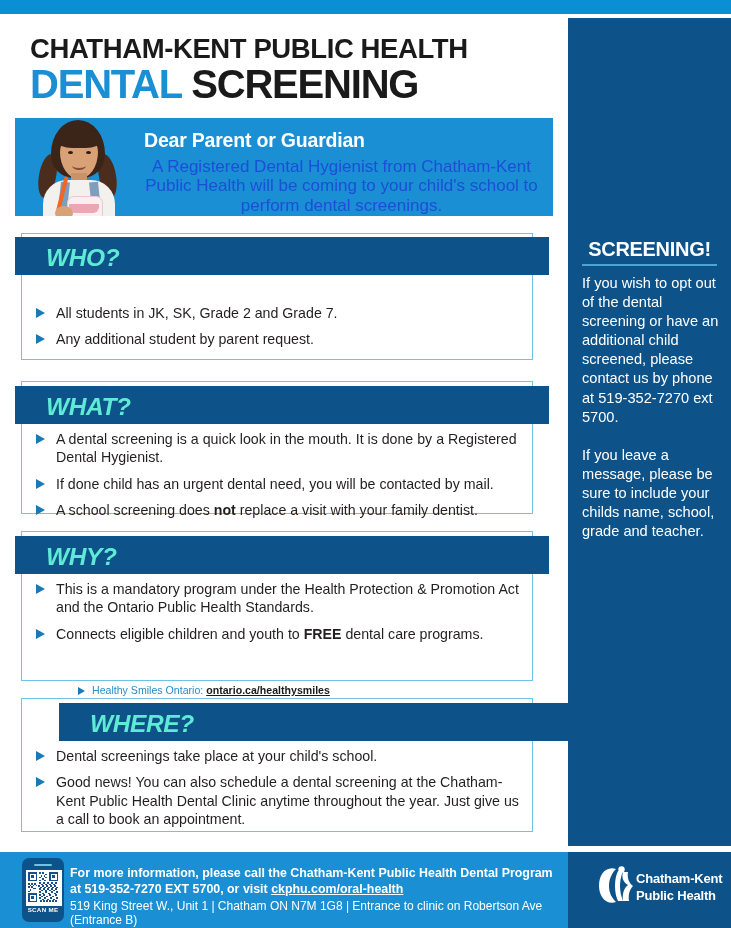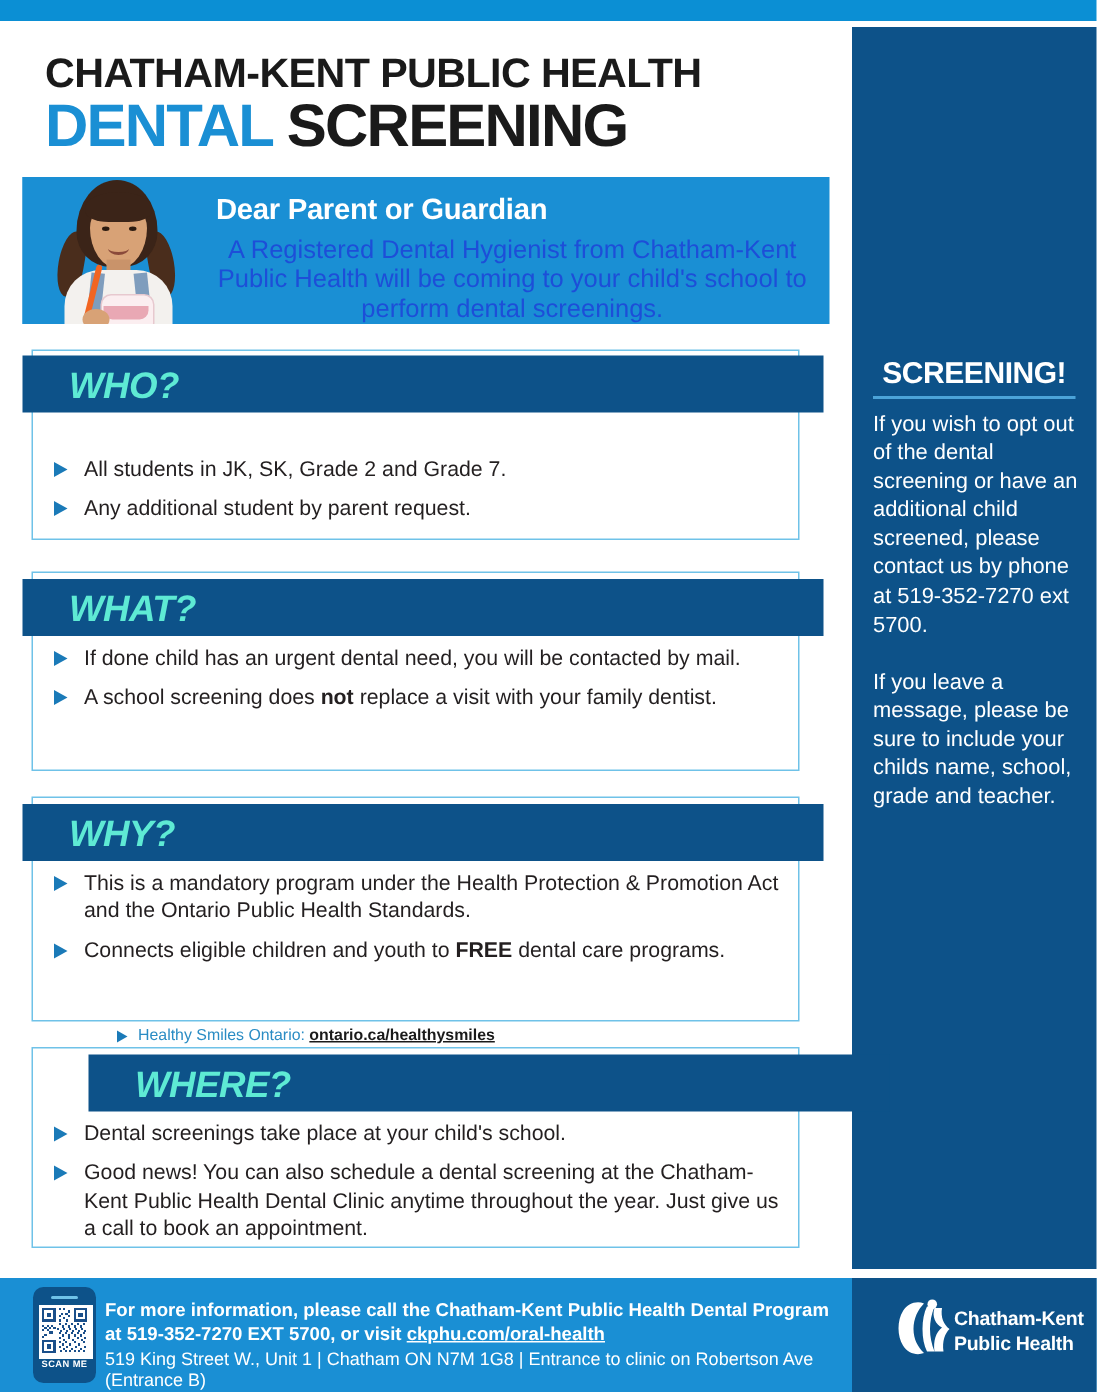--- a/index.html
+++ b/index.html
@@ -408,20 +408,21 @@
 <div class="bullets" style="top:304px;">
   <div class="bullet">All students in JK, SK, Grade 2 and Grade 7.</div>
   <div class="bullet">Any additional student by parent request.</div>
 </div>
 
 <div class="card" style="top:381px;height:133px;"></div>
 <div class="sec-bar" style="top:386px;">
   <span>WHAT?</span>
 </div>
 <div class="bullets" style="top:430px;">
+  <div class="bullet">A dental screening is a quick look in the mouth. It is done by a Registered Dental Hygienist.</div>
   <div class="bullet">If done child has an urgent dental need, you will be contacted by mail.</div>
   <div class="bullet">A school screening does <b>not</b> replace a visit with your family dentist.</div>
 </div>
 
 <div class="card" style="top:531px;height:150px;"></div>
 <div class="sec-bar" style="top:536px;">
   <span>WHY?</span>
 </div>
 <div class="bullets" style="top:580px;">
   <div class="bullet">This is a mandatory program under the Health Protection &amp; Promotion Act and the Ontario Public Health Standards.</div>

